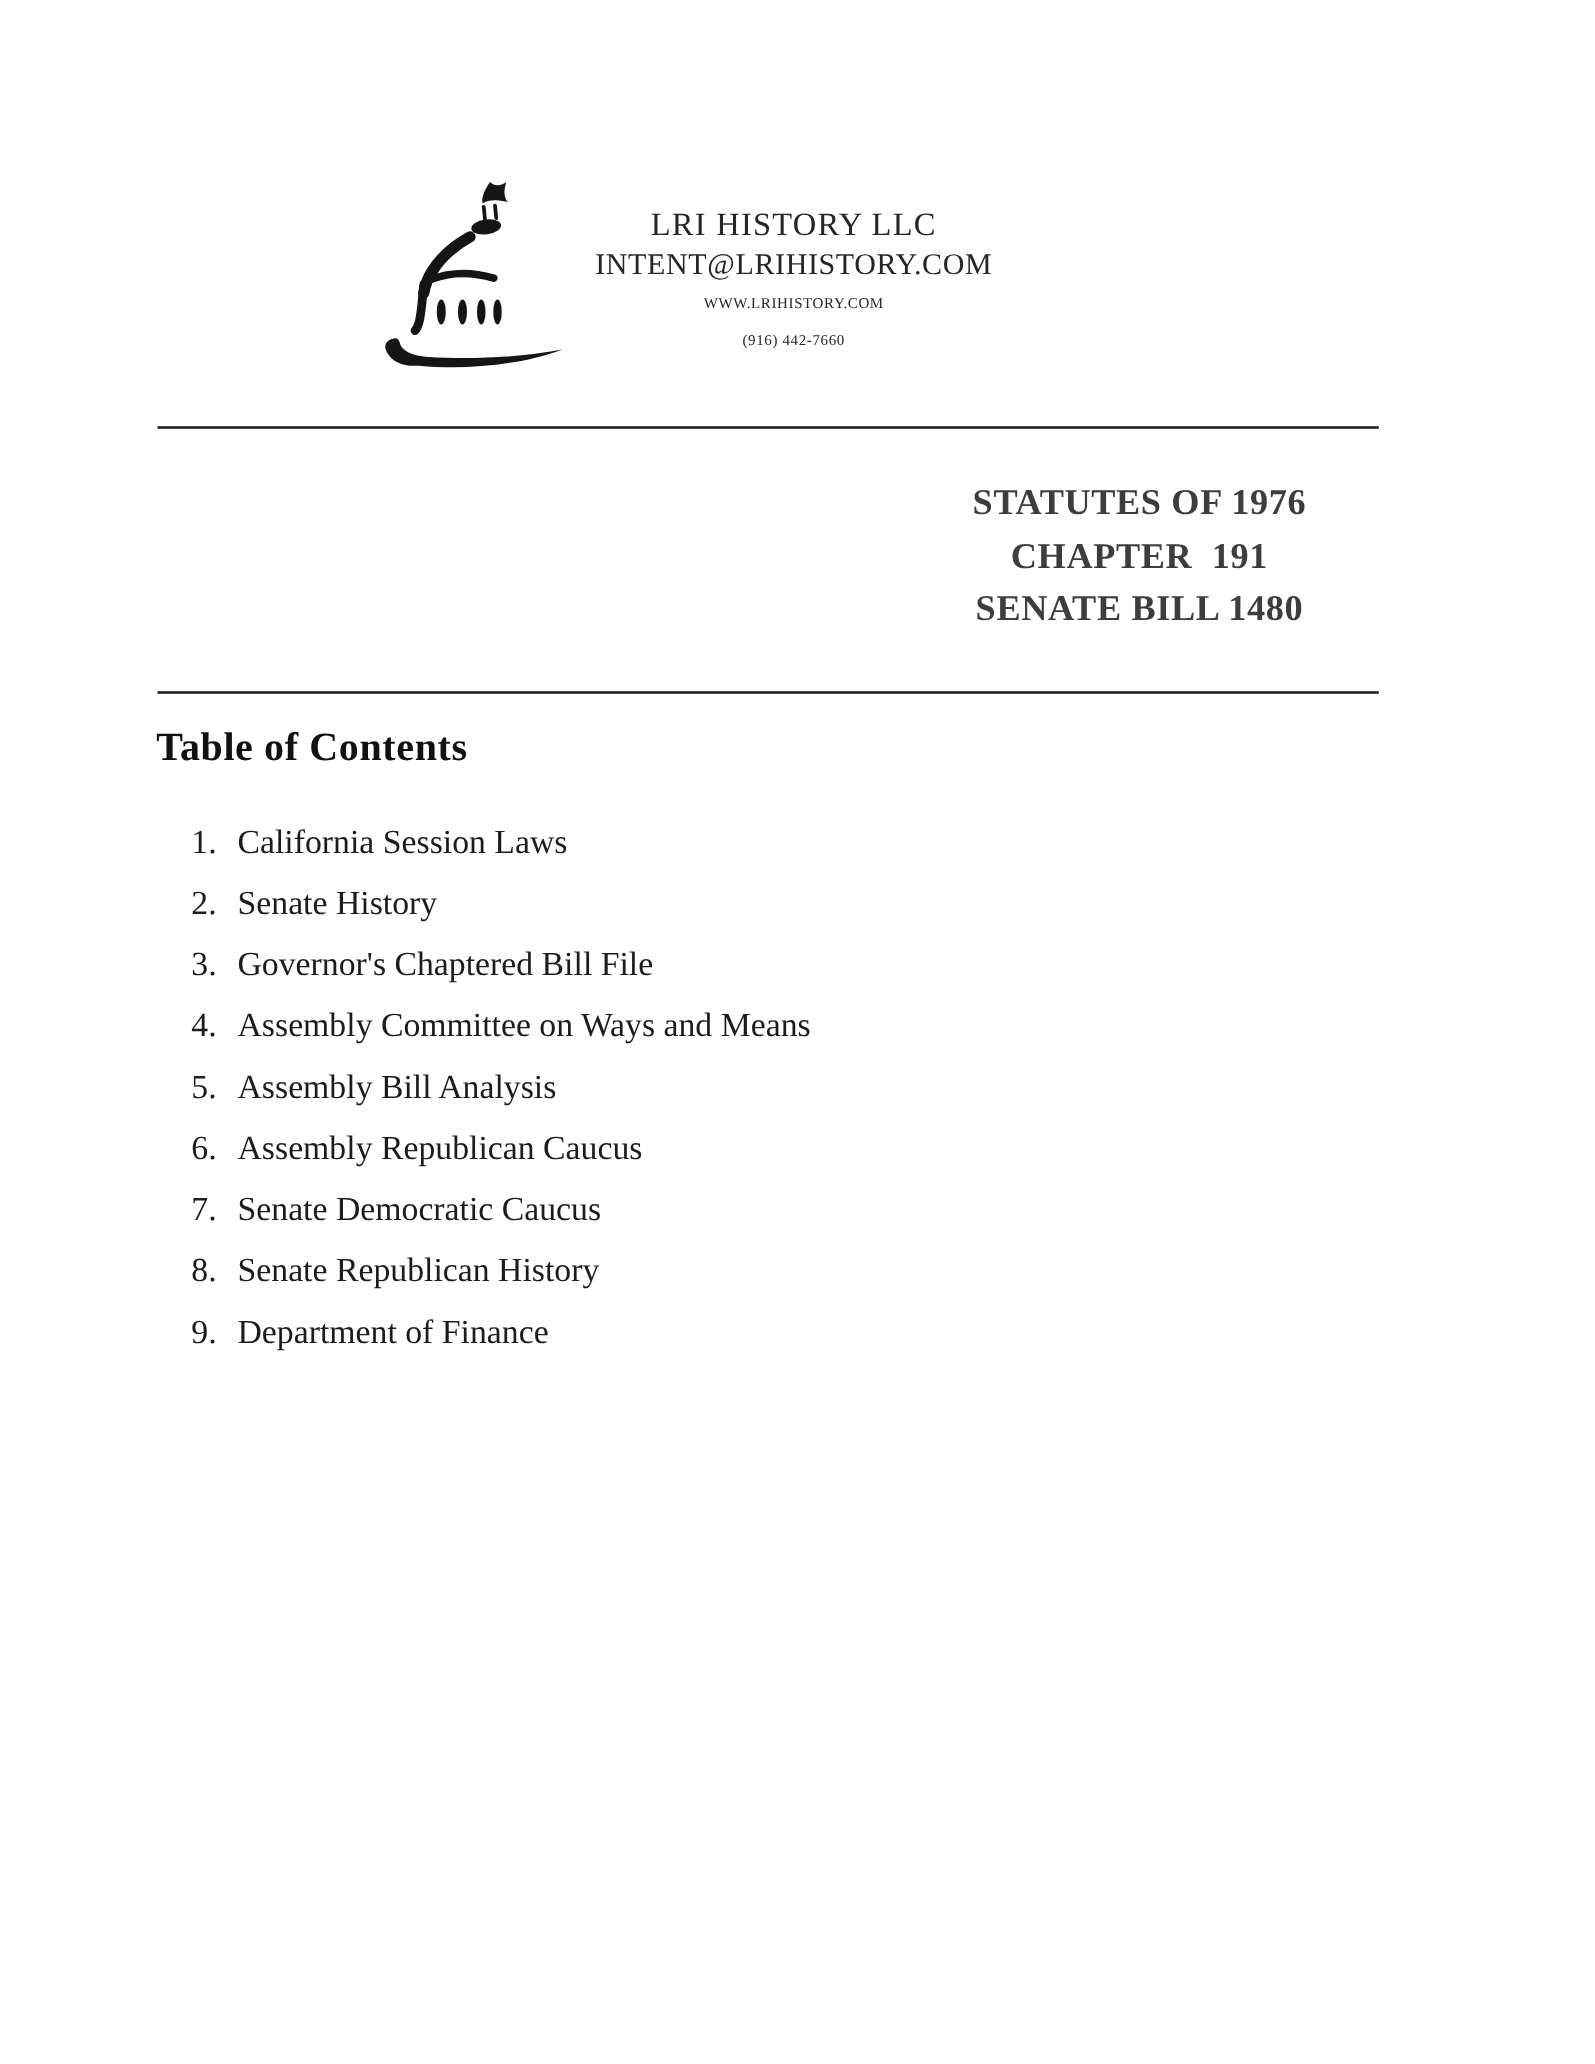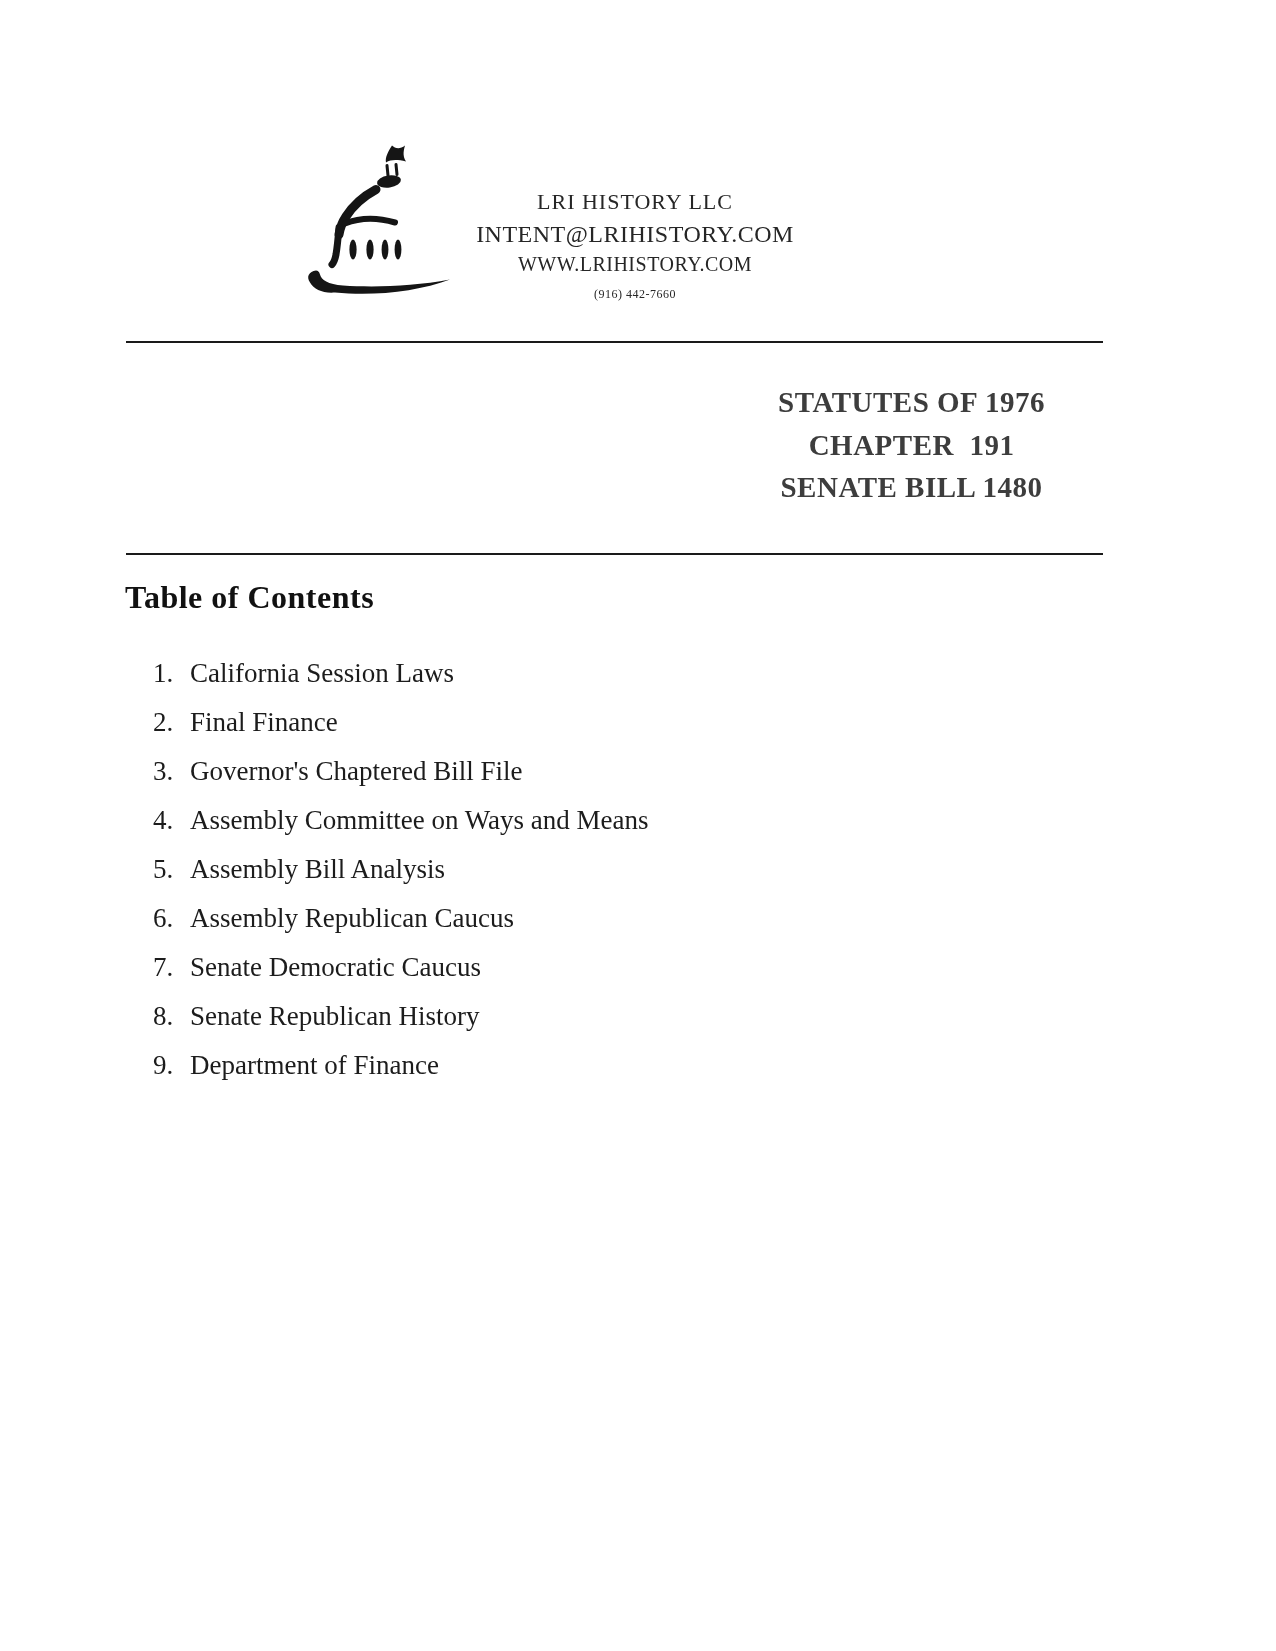--- a/index.html
+++ b/index.html
@@ -26,33 +26,32 @@
   }
   .letterhead-text {
     position: absolute;
     left: 435px;
     top: 163px;
     width: 400px;
     text-align: center;
     color: #262626;
   }
   .company-name {
-    font-size: 22px;
+    font-size: 26px;
     line-height: 34px;
     letter-spacing: 1px;
     white-space: pre;
-    margin-top: 22px;
   }
   .contact-line {
     font-size: 24px;
     line-height: 30px;
     letter-spacing: 0.5px;
     white-space: pre;
   }
-  .contact-line.website { font-size: 20px; }
+  .contact-line.website { font-size: 12px; }
   .contact-line.phone   { font-size: 12px; }
 
   
   .rule {
     position: absolute;
     left: 126px;
     width: 977px;
     height: 2px;
     background: #1a1a1a;
   }
@@ -157,21 +156,21 @@
 
 <div class="toc-list">
 
     <div class="toc-row">
       <span class="toc-num">1.</span>
       <span class="toc-label">California Session Laws</span>
     </div>
 
     <div class="toc-row">
       <span class="toc-num">2.</span>
-      <span class="toc-label">Final Finance</span>
+      <span class="toc-label">Senate History</span>
     </div>
 
     <div class="toc-row">
       <span class="toc-num">3.</span>
       <span class="toc-label">Governor's Chaptered Bill File</span>
     </div>
 
     <div class="toc-row">
       <span class="toc-num">4.</span>
       <span class="toc-label">Assembly Committee on Ways and Means</span>

